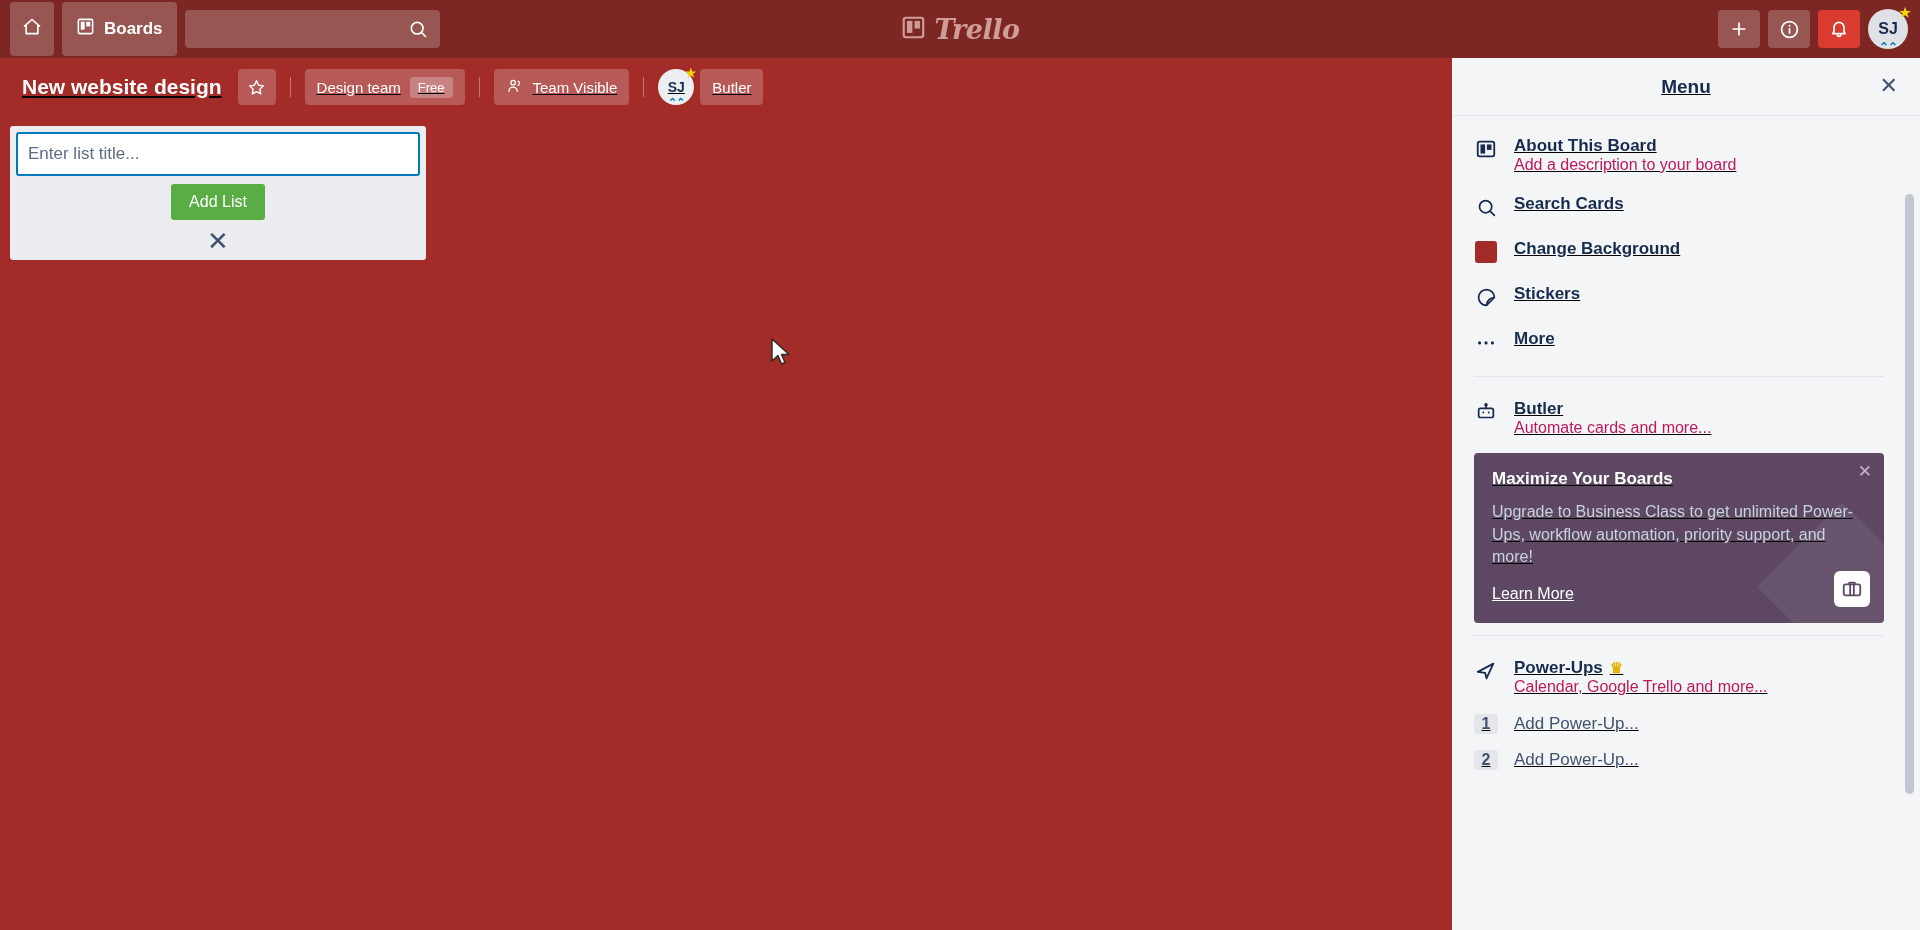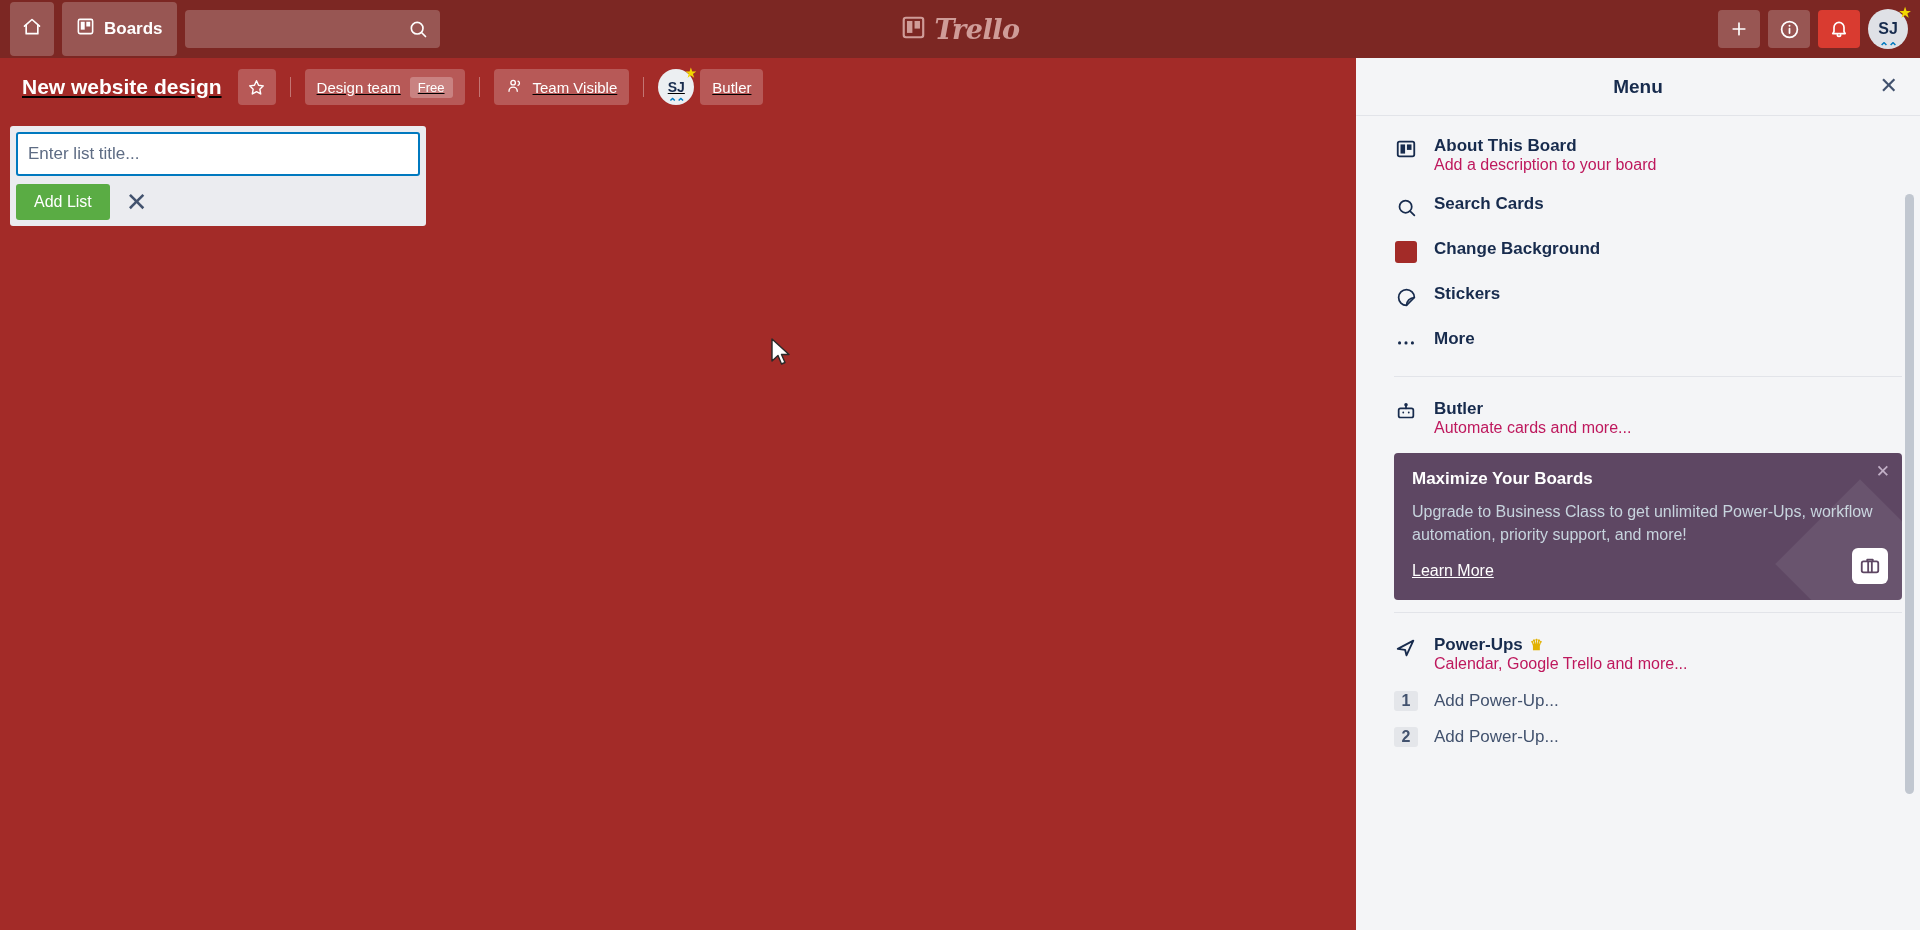--- a/index.html
+++ b/index.html
@@ -160,20 +160,21 @@
     padding: 0 10px;
     font-size: 17px;
     color: #172b4d;
     outline: none;
     font-family: "Liberation Sans", sans-serif;
   }
   .add-list-form input::placeholder { color: #5e6c84; }
   .alf-row {
     display: flex; align-items: center; gap: 8px;
     margin-top: 8px;
+    flex-direction: column;
   }
   .btn-add-list {
     background: #5aac44; color: #fff;
     border: none; border-radius: 3px;
     font-size: 16px; font-weight: 400;
     padding: 9px 18px;
     cursor: pointer;
     font-family: "Liberation Sans", sans-serif;
   }
   .alf-close {
@@ -185,41 +186,41 @@
   .cursor {
     position: absolute;
     left: 770px; top: 222px;
     width: 22px; height: 30px;
     pointer-events: none;
   }
 
   
   .menu {
     position: absolute; top: 58px; right: 0;
-    width: 564px; height: 872px;
+    width: 468px; height: 872px;
     background: #f4f5f7;
     overflow: hidden;
+    text-decoration: underline;
   }
   .menu-head {
     height: 58px;
     display: flex; align-items: center; justify-content: center;
     position: relative;
     border-bottom: 1px solid #e2e4e9;
   }
   .menu-head h2 { font-size: 19px; color: #172b4d; }
   .menu-close {
     position: absolute; right: 22px; top: 17px;
     font-size: 22px; color: #42526e; cursor: pointer;
     line-height: 1;
   }
   .menu-body {
     height: 814px;
-    padding: 10px 18px 0 22px;
+    padding: 10px 36px 0 22px;
     position: relative;
-    margin-left: 16px;
   }
   .m-item {
     display: flex; align-items: flex-start; gap: 16px;
     padding: 10px 0;
     cursor: pointer;
   }
   .m-ico {
     width: 24px; height: 24px;
     display: flex; align-items: center; justify-content: center;
     flex: none; margin-top: 1px;

